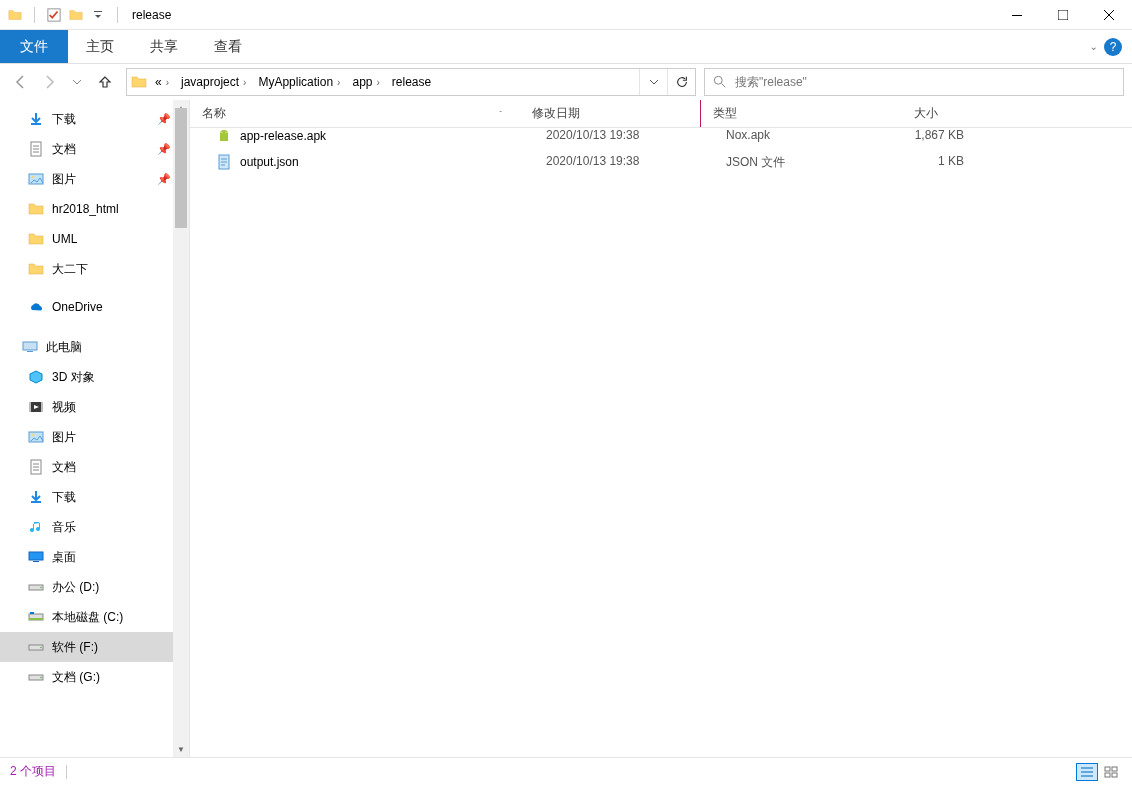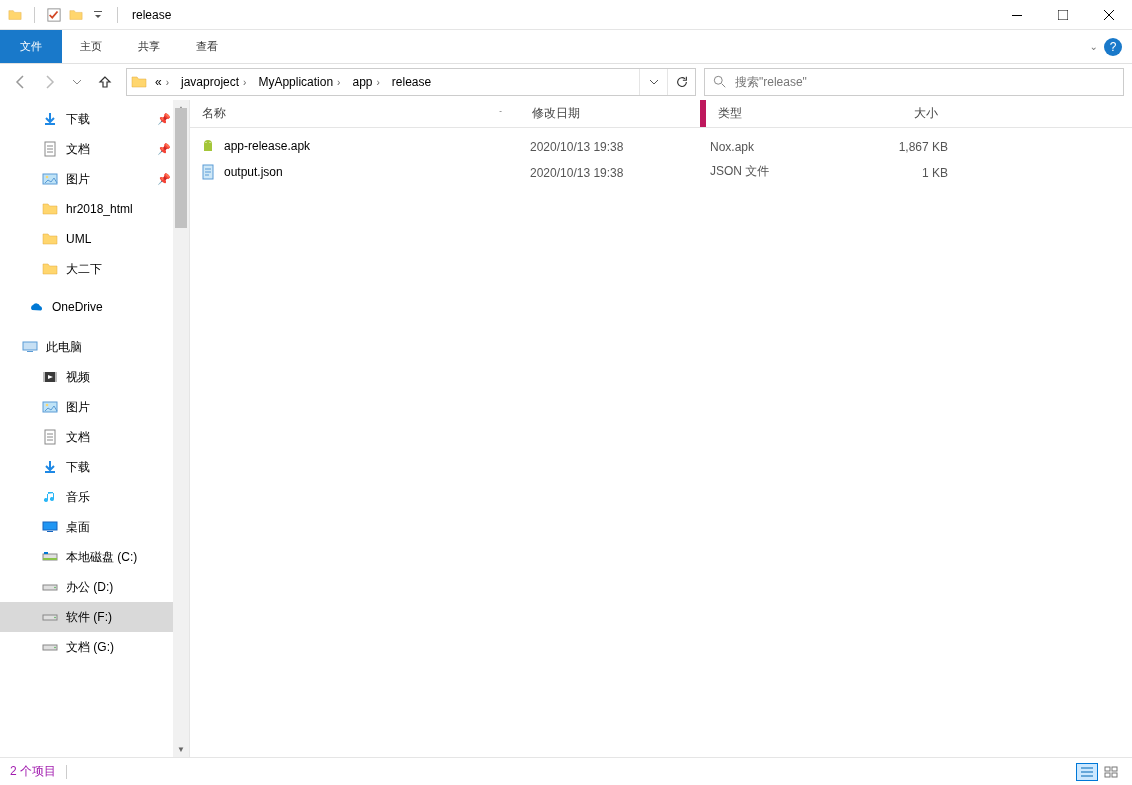--- a/index.html
+++ b/index.html
@@ -30,21 +30,21 @@
 .ribbon-tabs {
   height: 34px;
   display:flex;
   align-items:stretch;
   border-bottom: 1px solid #e1e1e1;
 }
 .ribbon-tab {
   padding:0 18px;
   display:flex;
   align-items:center;
-  font-size:11px;
+  font-size:14px;
   color:#333;
 }
 .ribbon-tab.file {
   background:#1979ca;
   color:#fff;
   padding:0 20px;
 }
 .ribbon-right {
   margin-left:auto;
   display:flex;
@@ -113,21 +113,21 @@
 .scroll-stub .arrow {
   position:absolute; left:0; right:0; height:16px;
   display:flex;align-items:center;justify-content:center;color:#666;font-size:8px;
 }
 .nav-item {
   display:flex; align-items:center; height:30px;
   padding-left:26px; padding-right:18px;
   gap:8px;
   white-space:nowrap;
 }
-.nav-item.depth1 { padding-left:42px; }
+.nav-item.depth1 { padding-left:28px; }
 .nav-item.selected { background:#d9d9d9; }
 .nav-item .pin { margin-left:auto; color:#6b6b6b; font-size:11px; }
 .nav-item svg, .nav-item .ic { width:16px; height:16px; flex:none; }
 .nav-group { margin-bottom:8px; }
 .list-pane {
   flex:1;
   display:flex;
   flex-direction:column;
 }
 .list-header {
@@ -137,27 +137,27 @@
   font-size:12px;
   color:#444;
 }
 .list-header .col {
   display:flex; align-items:center; padding-left:12px;
 }
 .col.name { width:330px; }
 .col.date { width:180px; }
 .col.type { width:150px; }
 .col.size { width:110px; justify-content:flex-end; padding-right:22px; padding-left:0;text-align:right; }
-.list-header .col.type { border-left:6px solid #be185d; }
+.list-header .col.type { border-left:1px solid #be185d; }
 .list-header .sort-ind { margin-left:auto; padding-right:18px; font-size:8px; color:#666; }
 .row {
   display:flex;
   height:26px;
-  align-items:flex-end;
-  padding-left:10px;
+  align-items:flex-start;
+  padding-left:26px;
 }
 .row .cell { display:flex; align-items:center; }
 .row .cell.name { width:330px; gap:8px; }
 .row .cell.date { width:180px; color:#555; }
 .row .cell.type { width:150px; color:#555; }
 .row .cell.size { width:110px; justify-content:flex-end; padding-right:22px; color:#555; }
 .row .fic { width:16px; height:16px; flex:none; }
 .status-bar {
   height:28px;
   border-top:1px solid #e5e5e5;
@@ -360,20 +360,26 @@
     <div class="nav-item" style="padding-left:22px;">
       <svg class="ic" viewBox="0 0 16 16">
           <rect x="1" y="3" width="14" height="8" fill="#c7e0f4" stroke="#5b9bd5"></rect>
           <rect x="5" y="12" width="6" height="1" fill="#5b9bd5"></rect>
         </svg>
       <span>此电脑</span>
     </div>
     <div id="nav-pc">
         <div class="nav-item depth1">
           <svg class="ic" viewBox="0 0 16 16">
+            <path d="M8 2l6 3v6l-6 3-6-3V5z" fill="#4fc3f7" stroke="#0288d1"></path>
+          </svg>
+          <span>3D 对象</span>
+        </div>
+        <div class="nav-item depth1">
+          <svg class="ic" viewBox="0 0 16 16">
             <rect x="1" y="3" width="14" height="10" fill="#3a3a3a"></rect>
             <rect x="1" y="3" width="2" height="10" fill="#bdbdbd"></rect>
             <rect x="13" y="3" width="2" height="10" fill="#bdbdbd"></rect>
             <path d="M6 6l5 2-5 2z" fill="#fff"></path>
           </svg>
           <span>视频</span>
         </div>
         <div class="nav-item depth1">
           <svg class="ic" viewBox="0 0 16 16">
             <rect x="1" y="3" width="14" height="10" fill="#bfe3f7" stroke="#5b9bd5"></rect>
@@ -404,32 +410,32 @@
         </div>
         <div class="nav-item depth1">
           <svg class="ic" viewBox="0 0 16 16">
             <rect x="1" y="3" width="14" height="8" fill="#2196f3" stroke="#1565c0"></rect>
             <rect x="5" y="12" width="6" height="1" fill="#1565c0"></rect>
           </svg>
           <span>桌面</span>
         </div>
         <div class="nav-item depth1">
           <svg class="ic" viewBox="0 0 16 16">
+            <rect x="1" y="6" width="14" height="5" fill="#e0e0e0" stroke="#888"></rect>
+            <circle cx="13" cy="8.5" r="0.8" fill="#4caf50"></circle>
+          </svg>
+          <span>办公 (D:)</span>
+        </div>
+        <div class="nav-item depth1">
+          <svg class="ic" viewBox="0 0 16 16">
             <rect x="1" y="5" width="14" height="6" fill="#e0e0e0" stroke="#888"></rect>
             <rect x="1" y="9" width="14" height="2" fill="#8bc34a"></rect>
             <rect x="2" y="3" width="4" height="2" fill="#0078d4"></rect>
           </svg>
           <span>本地磁盘 (C:)</span>
-        </div>
-        <div class="nav-item depth1">
-          <svg class="ic" viewBox="0 0 16 16">
-            <rect x="1" y="6" width="14" height="5" fill="#e0e0e0" stroke="#888"></rect>
-            <circle cx="13" cy="8.5" r="0.8" fill="#4caf50"></circle>
-          </svg>
-          <span>办公 (D:)</span>
         </div>
         <div class="nav-item depth1 selected">
           <svg class="ic" viewBox="0 0 16 16">
             <rect x="1" y="6" width="14" height="5" fill="#e0e0e0" stroke="#888"></rect>
             <circle cx="13" cy="8.5" r="0.8" fill="#4caf50"></circle>
           </svg>
           <span>软件 (F:)</span>
         </div>
         <div class="nav-item depth1">
           <svg class="ic" viewBox="0 0 16 16">

